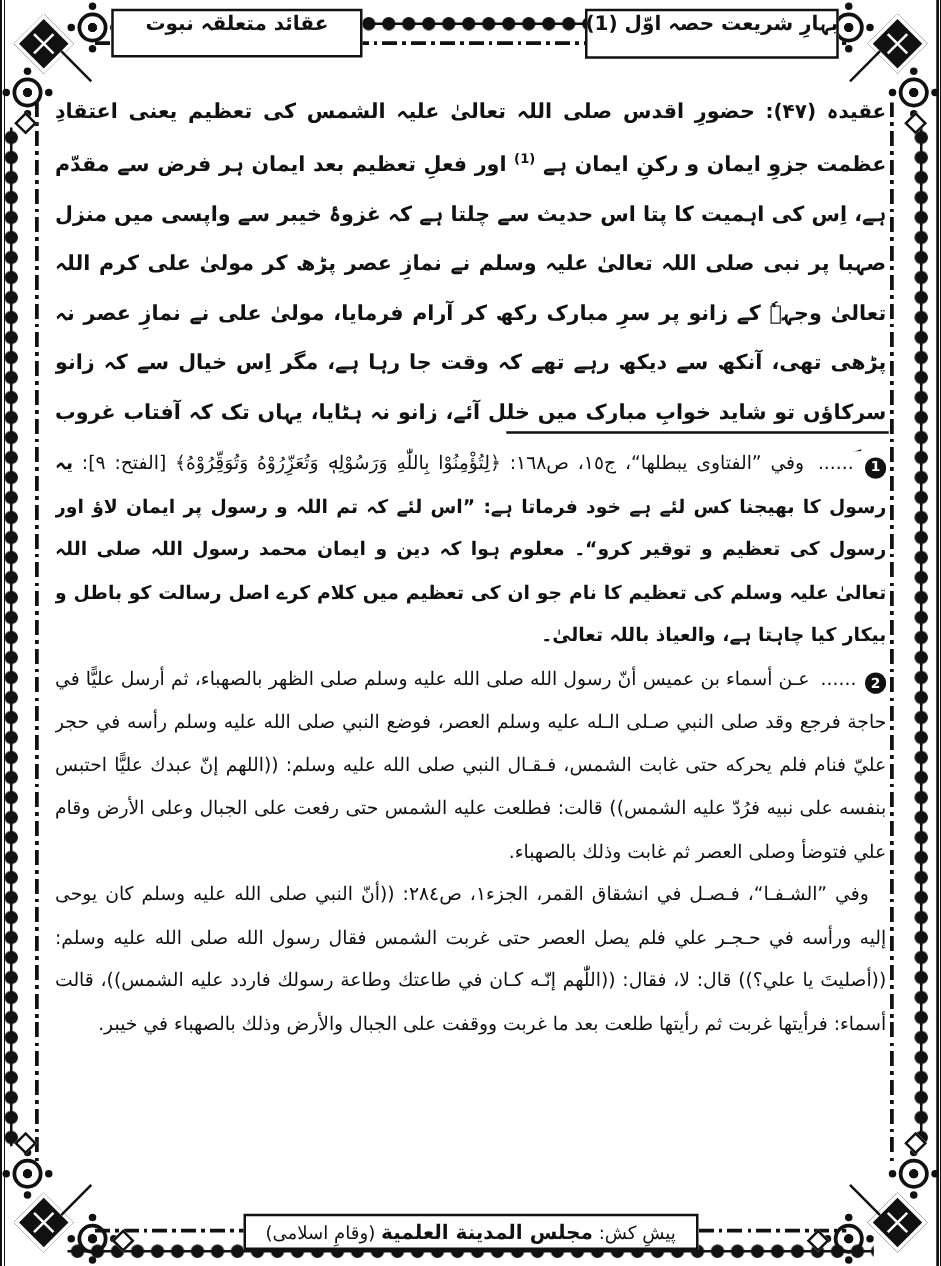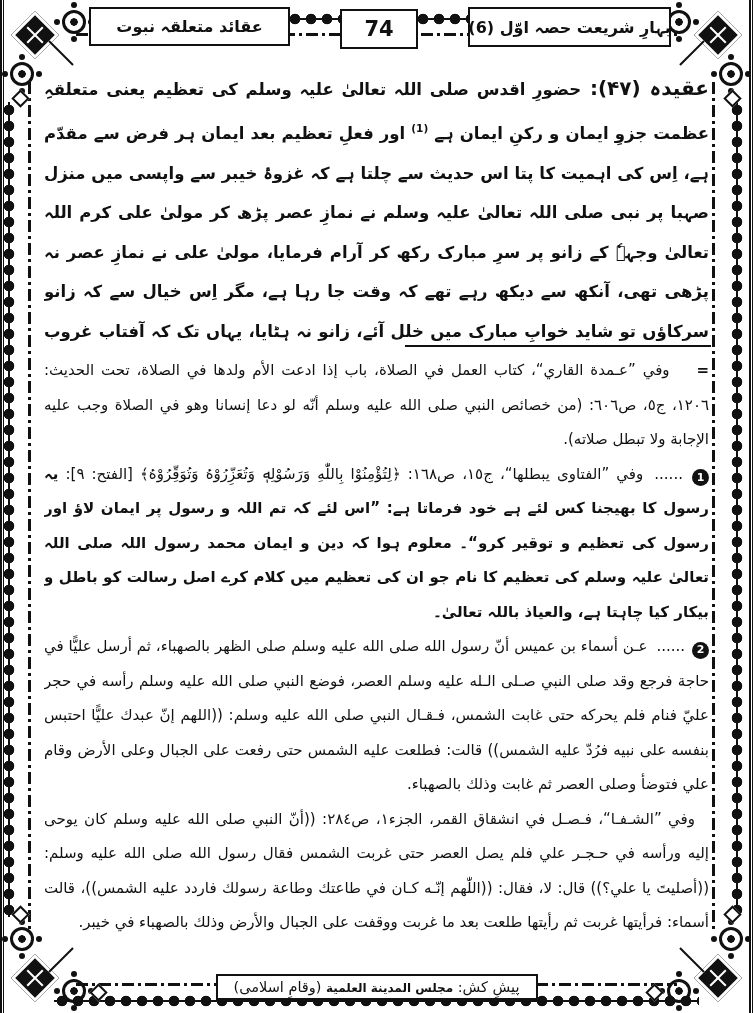--- a/index.html
+++ b/index.html
@@ -77,33 +77,33 @@
   .corner .flo1 { left:58px; top:6px; }
   .corner .flo2 { left:6px;  top:58px; }
   .corner .mini { position:absolute; width:9px; height:9px; border:2px solid #111; background:#fff; transform:rotate(45deg); }
   .corner .mini1 { left:88px; top:10px; }
   .corner .mini2 { left:10px; top:88px; }
   .corner .diag { position:absolute; left:40px; top:48px; width:34px; height:2px; background:#111; transform:rotate(45deg); }
 
   
   .hbox {
     position:absolute; background:#fff; border:2px solid #111; z-index:3;
-    display:flex; align-items:center; justify-content:center;
+    display:flex; align-items:flex-start; justify-content:center;
     font-weight:bold; white-space:nowrap;
   }
   .hdr-right  { left:468px; top:7px; width:199px; height:36px; font-size:16px; }
   .hdr-center { left:340px; top:9px; width:74px;  height:36px; font-size:21px; font-family:"DejaVu Sans", sans-serif; }
   .hdr-left   { left:89px;  top:7px; width:197px; height:35px; font-size:16px; }
 
   
   .main-text {
     position:absolute; top:52px; right:44px; left:44px; height:292px; overflow:hidden;
     font-size:16.5px; line-height:39.5px; font-weight:700; text-align:justify; z-index:2;
   }
-  .main-text .heading { font-size:20px; }
+  .main-text .heading { font-size:16px; }
   .supref { font-size:10.5px; vertical-align:7px; font-weight:700; }
 
   
   .fn-sep { position:absolute; top:345px; left:405px; right:42px; height:2px; background:#111; z-index:2; }
   .footnotes {
     position:absolute; top:353px; right:44px; left:44px; height:602px; overflow:hidden;
     font-size:15px; line-height:34.5px; text-align:justify; z-index:2;
   }
   .footnotes p { margin:0; }
   .fn-eq { display:inline-block; margin-left:20px; font-weight:bold; }
@@ -116,21 +116,21 @@
   .urdu { font-weight:700; }
   .verse { font-weight:normal; }
   .indent-sm { text-indent:14px; }
 
   
   .footer-box {
     position:absolute; bottom:13px; left:50%; transform:translateX(-50%);
     border:2px solid #111; background:#fff; padding:3px 16px; z-index:3;
     font-size:14.5px; white-space:nowrap;
   }
-  .footer-name { font-weight:bold; font-size:12px; }
+  .footer-name { font-weight:bold; font-size:16px; }
 </style>
 </head>
 <body>
 
 <div class="page">
 
   <div class="edge-v edge-left"></div>
   <div class="edge-v edge-right"></div>
   <div class="beads-v beads-left"></div>
   <div class="beads-v beads-right"></div>
@@ -168,46 +168,39 @@
   <div class="corner br">
     <div class="dia"></div>
     <div class="diag"></div>
     <div class="flo flo1"></div>
     <div class="flo flo2"></div>
     <div class="mini mini1"></div>
     <div class="mini mini2"></div>
   </div>
 
   <div class="hbox hdr-right">
-    <span>بہارِ شریعت حصہ اوّل (6)</span>
-  </div>
-  <div class="hbox hdr-center">
-    <span>74</span>
+    <span>بہارِ شریعت حصہ اوّل (1)</span>
   </div>
   <div class="hbox hdr-left">
     <span>عقائد متعلقہ نبوت</span>
   </div>
 
   <p class="main-text">
     <span class="heading">عقیدہ (۴۷): </span>
-    <span>حضورِ اقدس صلی اللہ تعالیٰ علیہ وسلم کی تعظیم یعنی متعلقہِ عظمت جزوِ ایمان و رکنِ ایمان ہے</span>
+    <span>حضورِ اقدس صلی اللہ تعالیٰ علیہ الشمس کی تعظیم یعنی اعتقادِ عظمت جزوِ ایمان و رکنِ ایمان ہے</span>
     <span class="supref">(1)</span>
     <span> اور فعلِ تعظیم بعد ایمان ہر فرض سے مقدّم ہے، اِس کی اہمیت کا پتا اس حدیث سے چلتا ہے کہ غزوۂ خیبر سے واپسی میں منزل صہبا پر نبی صلی اللہ تعالیٰ علیہ وسلم نے نمازِ عصر پڑھ کر مولیٰ علی کرم اللہ تعالیٰ وجہہٗ کے زانو پر سرِ مبارک رکھ کر آرام فرمایا، مولیٰ علی نے نمازِ عصر نہ پڑھی تھی، آنکھ سے دیکھ رہے تھے کہ وقت جا رہا ہے، مگر اِس خیال سے کہ زانو سرکاؤں تو شاید خوابِ مبارک میں خلل آئے، زانو نہ ہٹایا، یہاں تک کہ آفتاب غروب ہوگیا، جب چشمِ اقدس کھلی مولیٰ علی نے اپنی نماز کا حال عرض کیا، حضور (صلی اللہ تعالیٰ علیہ وسلم) نے حکم دیا، ڈوبا ہوا آفتاب پلٹ آیا، مولیٰ علی نے نماز ادا کی پھر ڈوب گیا</span>
     
     
     
     
   </p>
 
   <div class="fn-sep"></div>
   <div class="footnotes">
-    <p>
-      <span class="fn-eq">=</span>
-      <span>وفي ”عـمدة القاري“، كتاب العمل في الصلاة، باب إذا ادعت الأم ولدها في الصلاة، تحت الحديث: ١٢٠٦، ج٥، ص٦٠٦: (من خصائص النبي صلى الله عليه وسلم أنّه لو دعا إنسانا وهو في الصلاة وجب عليه الإجابة ولا تبطل صلاته).</span>
-    </p>
     <p>
       <span class="fn-circle">1</span>
       <span class="fn-dots">......</span>
       <span>وفي ”الفتاوى يبطلها“، ج١٥، ص١٦٨: </span>
       <span class="verse">﴿لِتُؤْمِنُوْا بِاللّٰهِ وَرَسُوْلِهٖ وَتُعَزِّرُوْهُ وَتُوَقِّرُوْهُ﴾</span>
       <span> [الفتح: ٩]: </span>
       <span class="urdu">یہ رسول کا بھیجنا کس لئے ہے خود فرماتا ہے: ”اس لئے کہ تم اللہ و رسول پر ایمان لاؤ اور رسول کی تعظیم و توقیر کرو“۔ معلوم ہوا کہ دین و ایمان محمد رسول اللہ صلی اللہ تعالیٰ علیہ وسلم کی تعظیم کا نام جو ان کی تعظیم میں کلام کرے اصل رسالت کو باطل و بیکار کیا چاہتا ہے، والعیاذ باللہ تعالیٰ۔</span>
     </p>
     <p>
       <span class="fn-circle">2</span>

